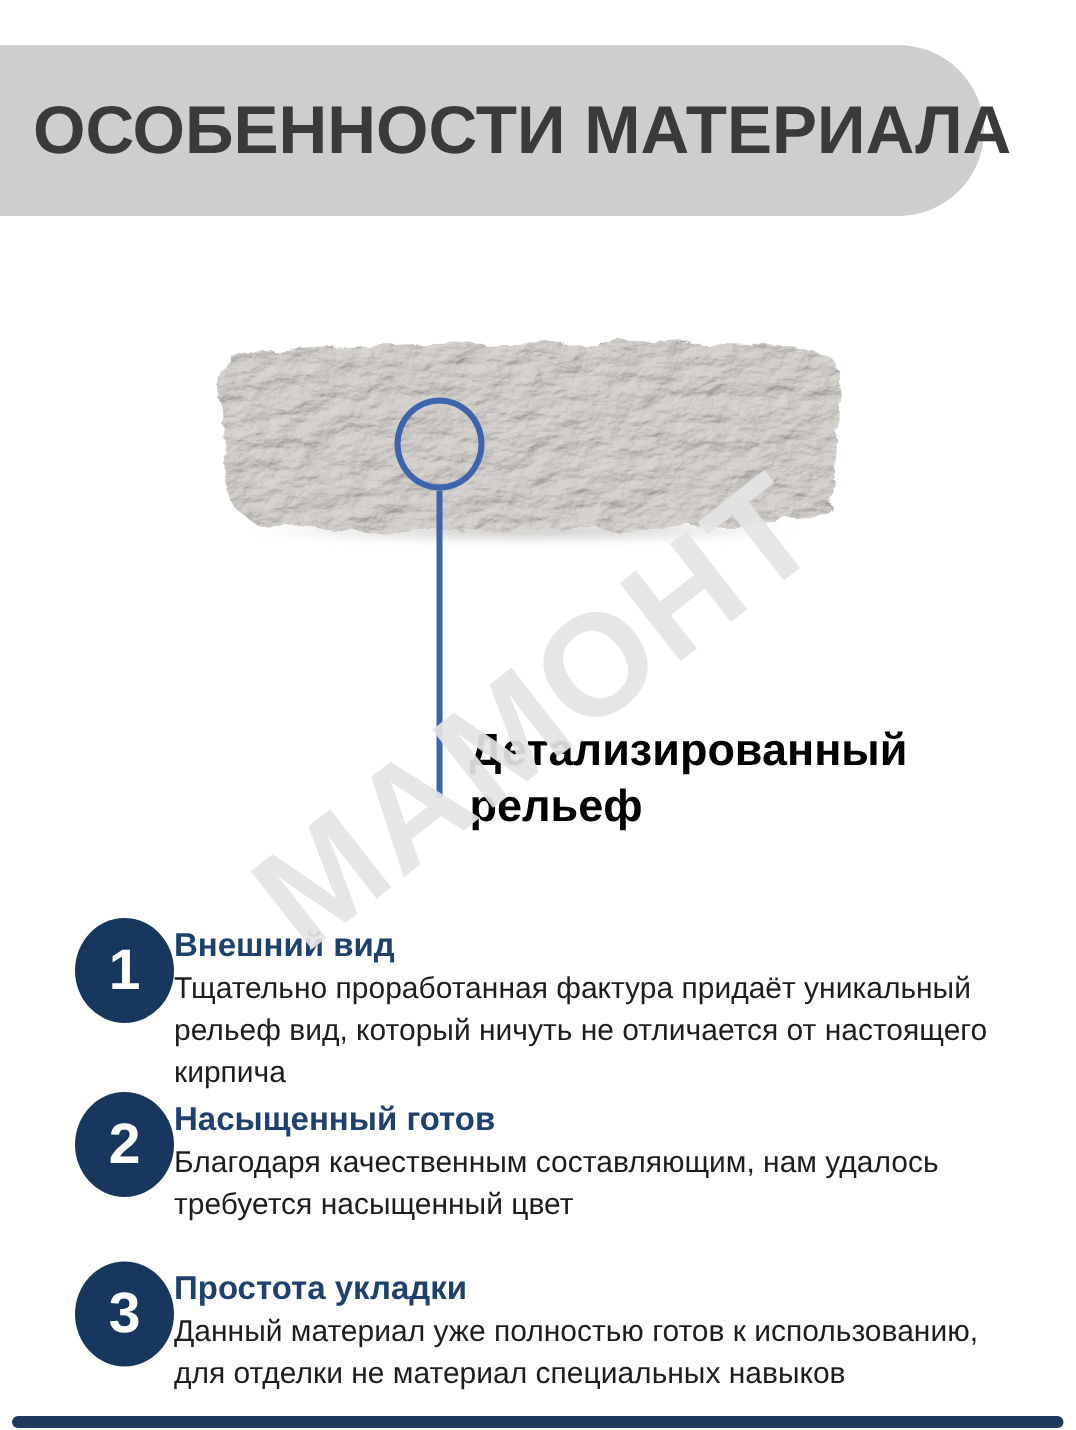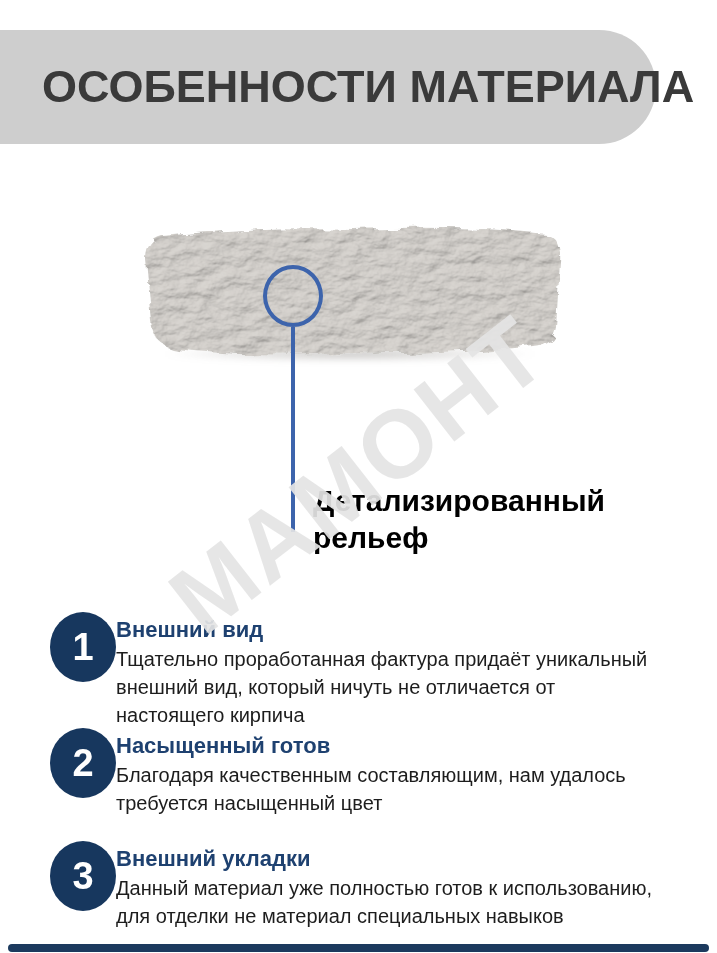--- a/index.html
+++ b/index.html
@@ -15,21 +15,21 @@
 
   
   .banner {
     position: absolute;
     left: 0; top: 30px;
     width: 656px; height: 114px;
     background: #cecece;
     border-radius: 0 58px 58px 0;
     display: flex;
     align-items: center;
-    padding-left: 42px;
+    padding-left: 22px;
   }
   .banner h1 {
     font-size: 45px;
     font-weight: 600;
     color: #3a3a3a;
     letter-spacing: 0px;
     white-space: nowrap;
   }
 
   
@@ -170,35 +170,35 @@
   <div class="zoom-circle"></div>
   <div class="zoom-line"></div>
   <div class="callout">Детализированный рельеф</div>
 
   <div class="watermark">МАМОНТ</div>
 
   <div class="feature-row r1">
     <div class="num-badge">1</div>
     <div class="feature-text">
       <h3>Внешний вид</h3>
-      <p>Тщательно проработанная фактура придаёт уникальный внешний вид, который ничуть не отличается от настоящего кирпича</p>
+      <p>Тщательно проработанная фактура придаёт уникальный рельеф вид, который ничуть не отличается от настоящего кирпича</p>
     </div>
   </div>
 
   <div class="feature-row r2">
     <div class="num-badge">2</div>
     <div class="feature-text">
       <h3>Насыщенный готов</h3>
       <p>Благодаря качественным составляющим, нам удалось требуется насыщенный цвет</p>
     </div>
   </div>
 
   <div class="feature-row r3">
     <div class="num-badge">3</div>
     <div class="feature-text">
-      <h3>Внешний укладки</h3>
+      <h3>Простота укладки</h3>
       <p>Данный материал уже полностью готов к использованию, для отделки не материал специальных навыков</p>
     </div>
   </div>
 
   <div class="footer-bar"></div>
 
 </div>
 
 </body></html>

